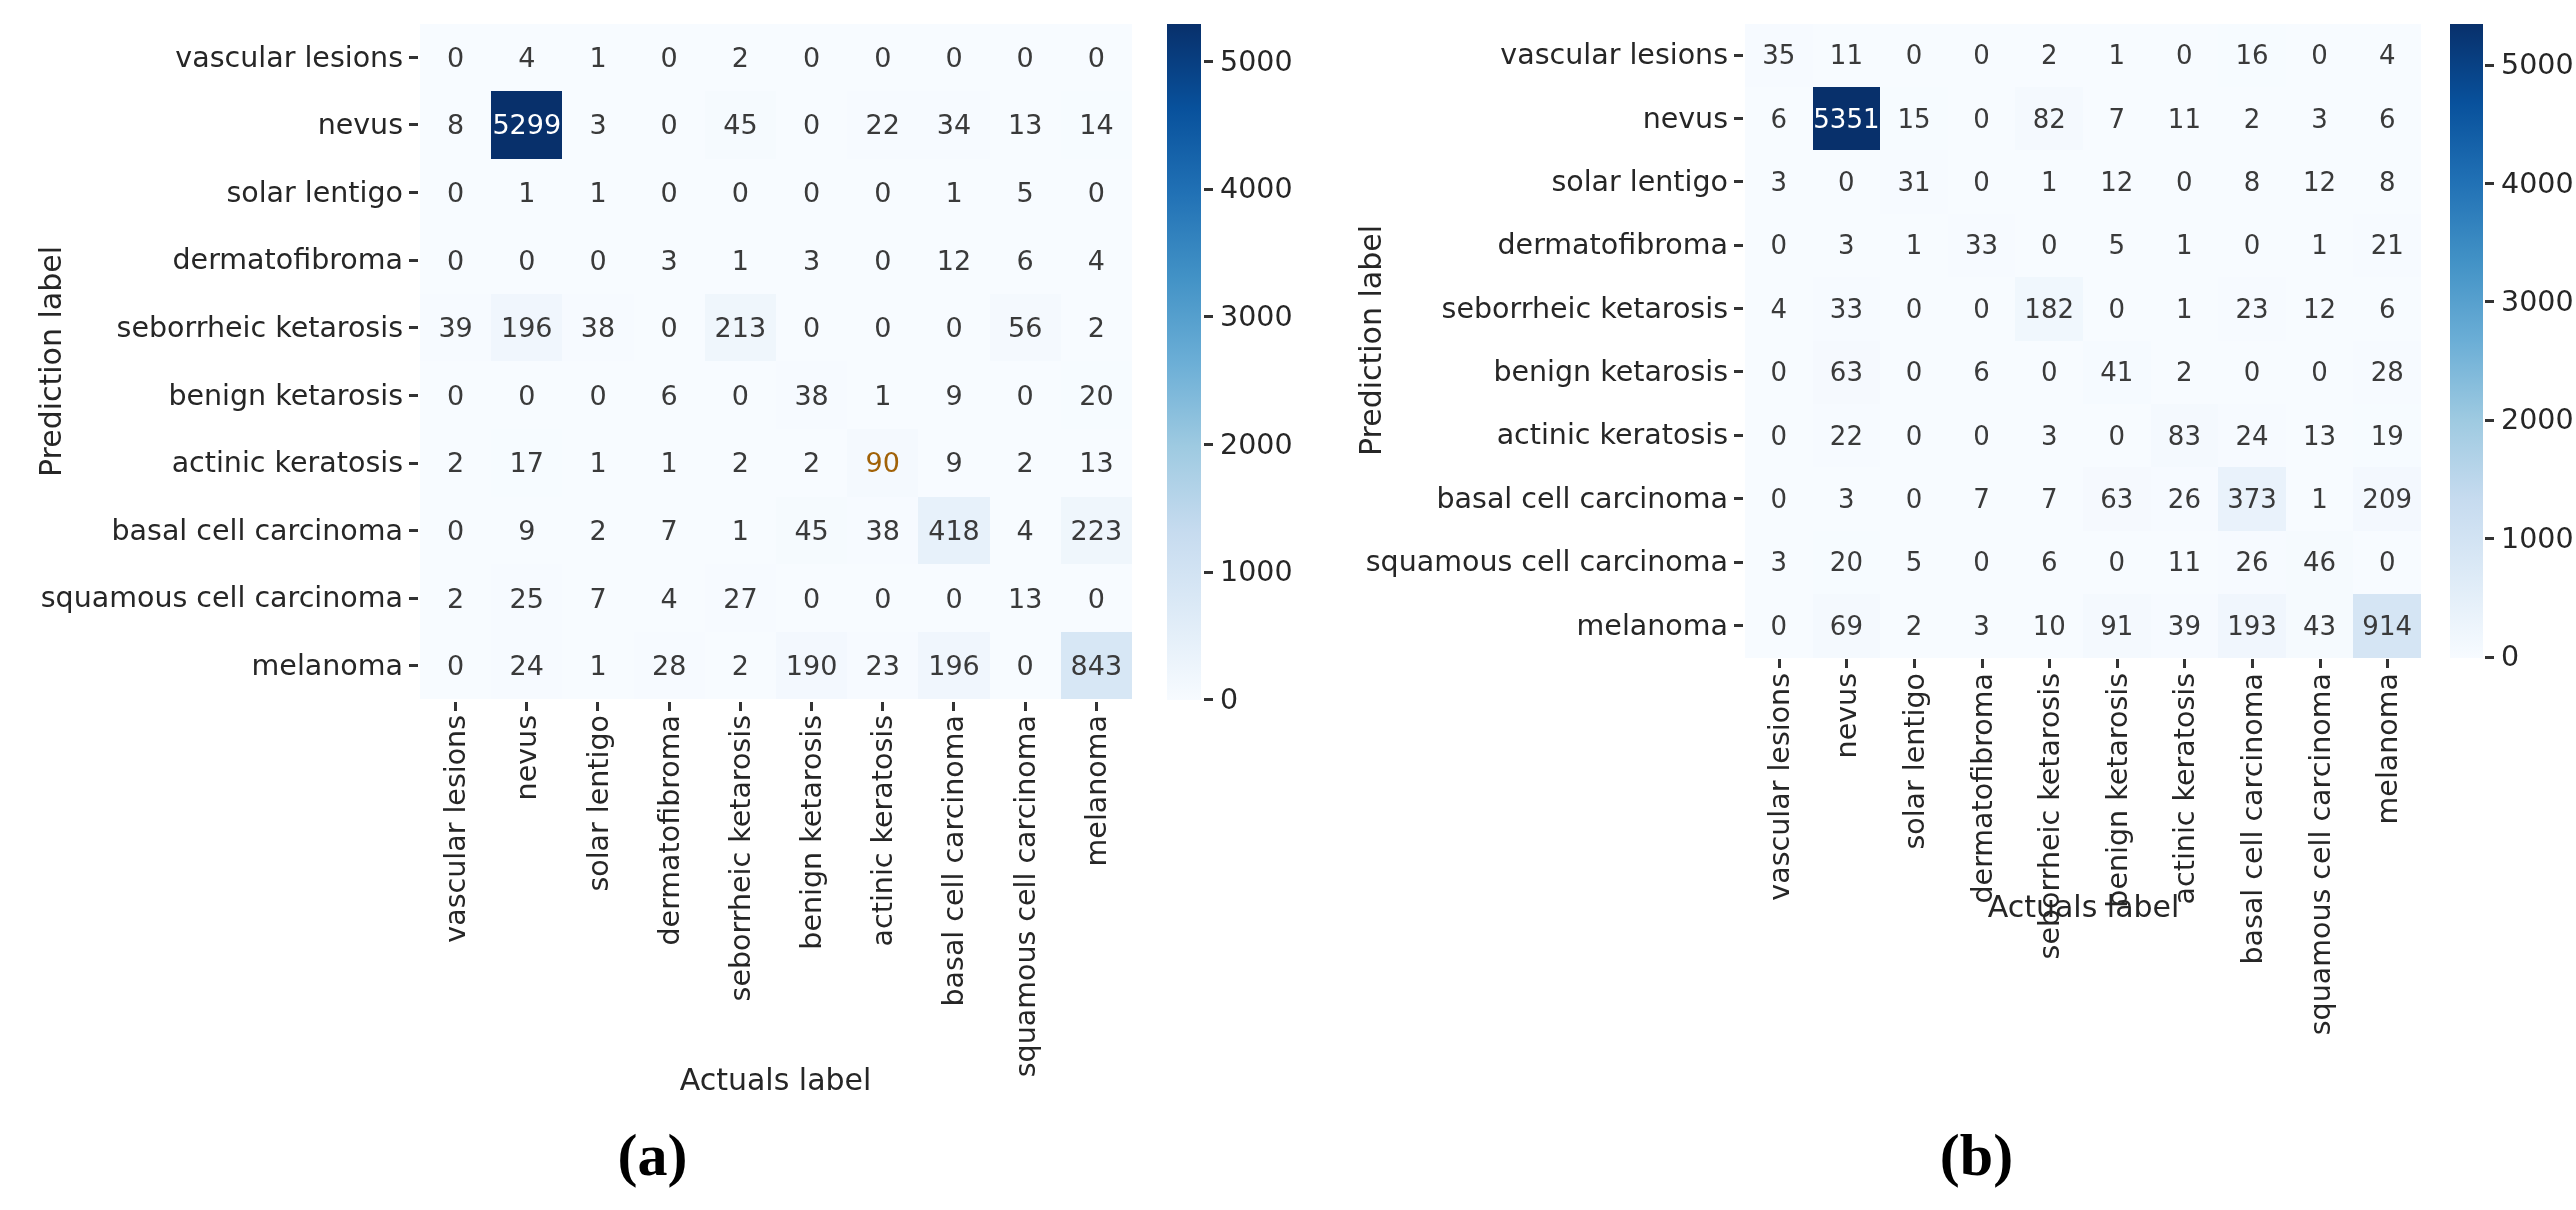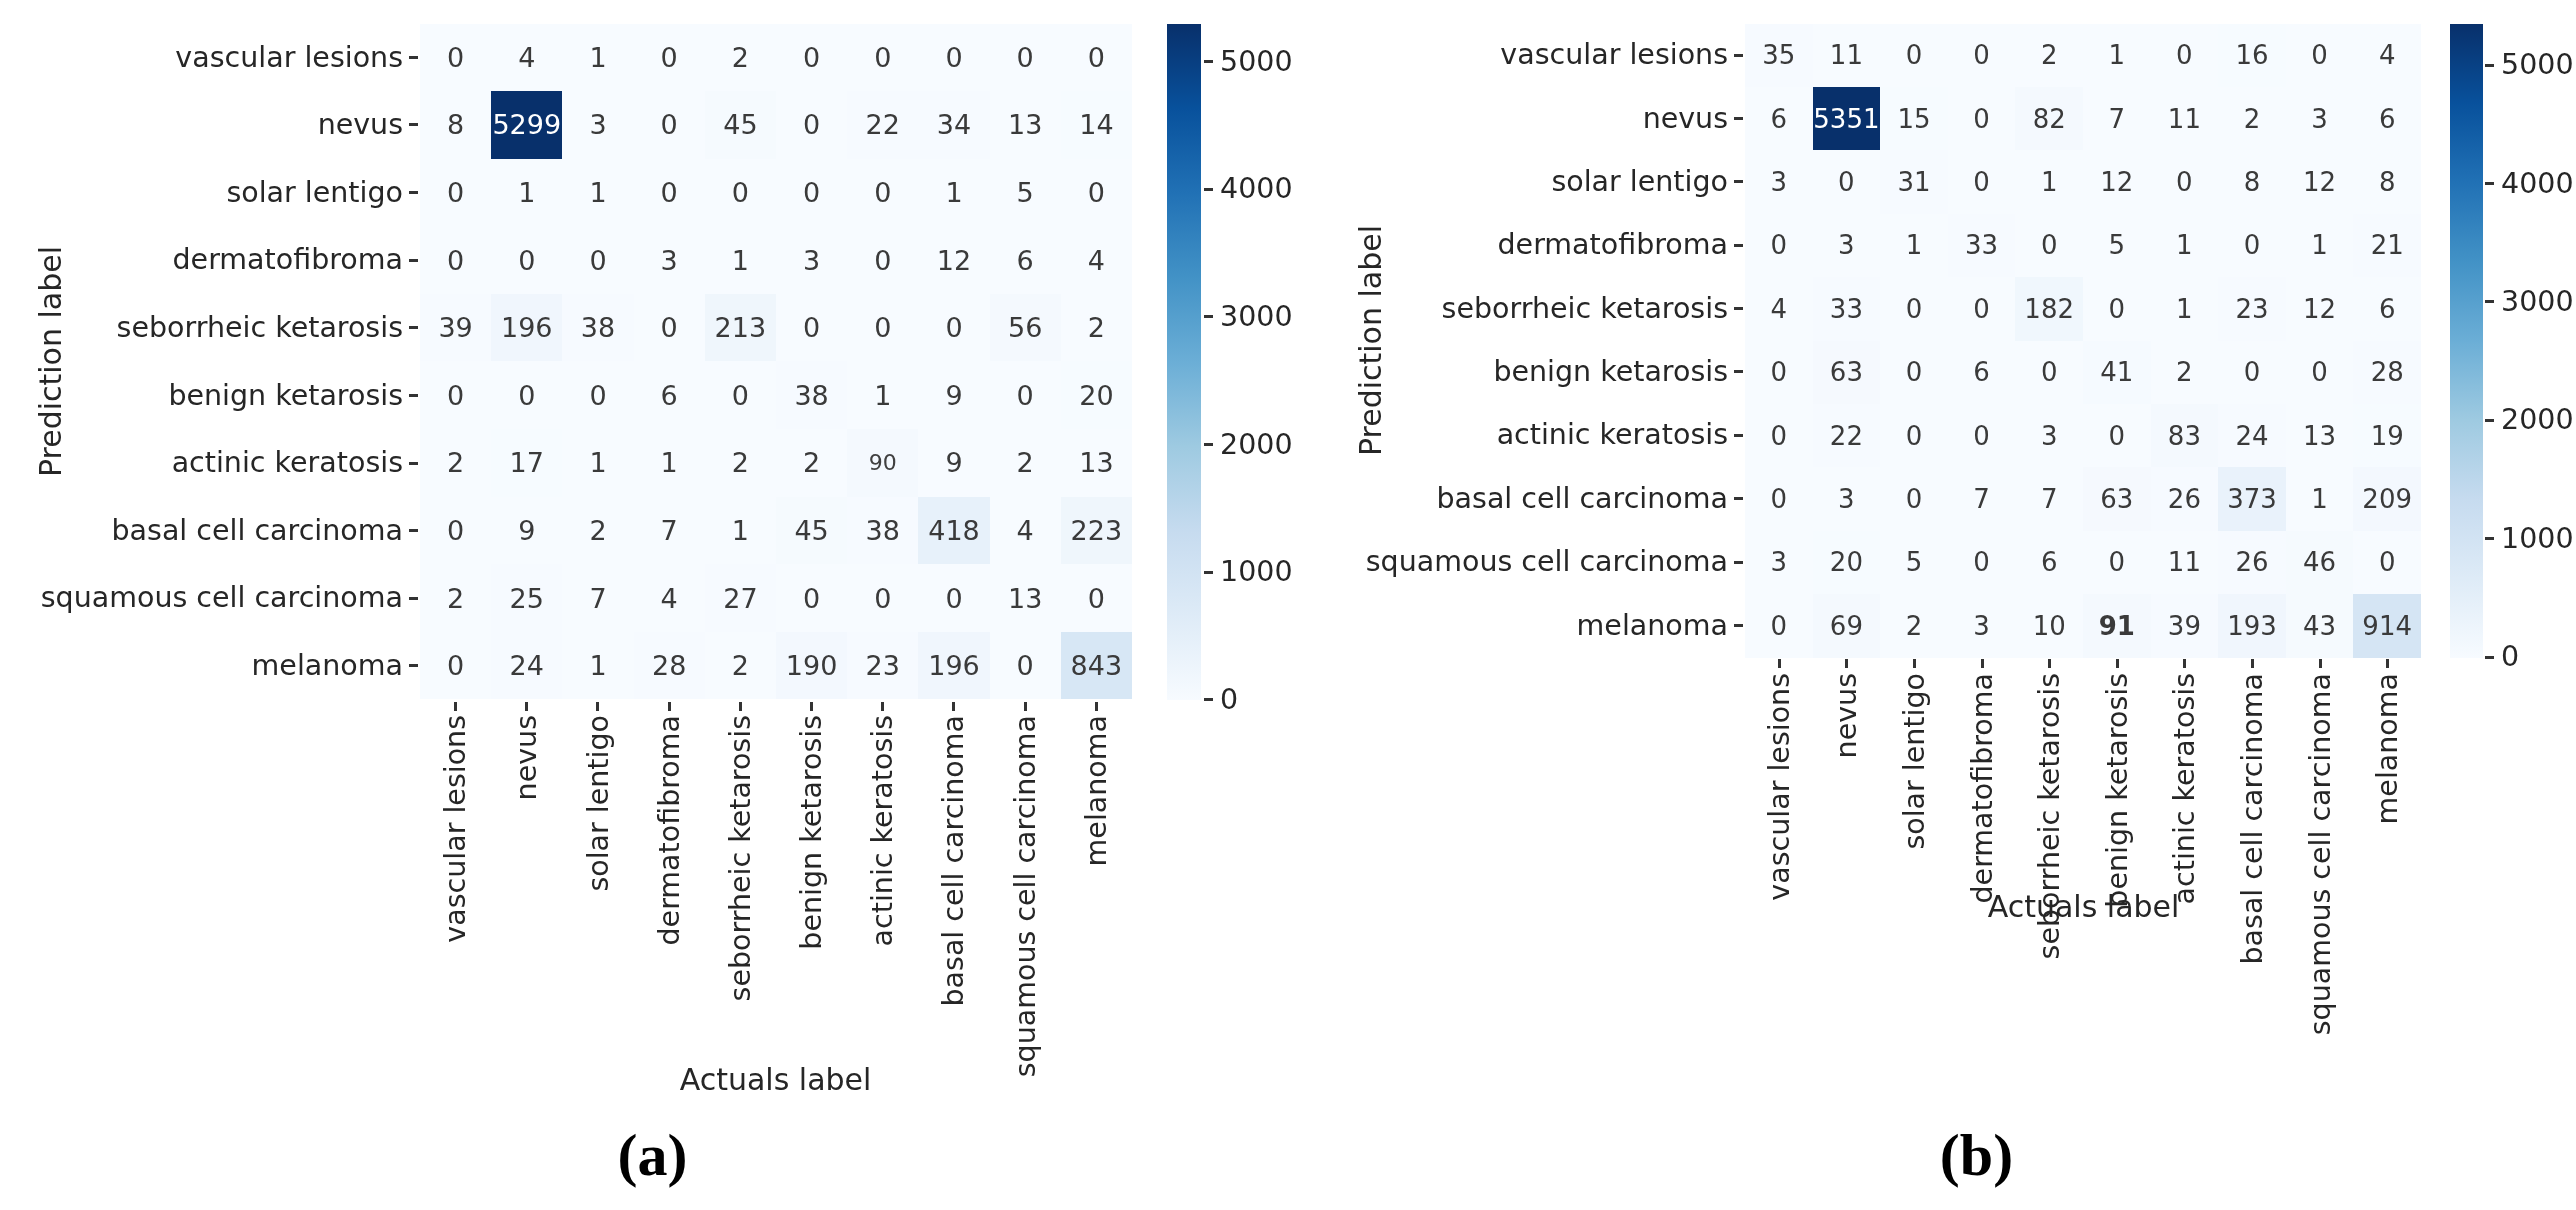--- a/index.html
+++ b/index.html
@@ -148,21 +148,21 @@
         <div class="cell" style="background: rgb(247, 251, 255); color: rgb(58, 58, 58); font-size: 27px;">1</div>
         <div class="cell" style="background: rgb(247, 251, 255); color: rgb(58, 58, 58); font-size: 27px;">9</div>
         <div class="cell" style="background: rgb(247, 251, 255); color: rgb(58, 58, 58); font-size: 27px;">0</div>
         <div class="cell" style="background: rgb(246, 251, 255); color: rgb(58, 58, 58); font-size: 27px;">20</div>
         <div class="cell" style="background: rgb(247, 251, 255); color: rgb(58, 58, 58); font-size: 27px;">2</div>
         <div class="cell" style="background: rgb(246, 251, 255); color: rgb(58, 58, 58); font-size: 27px;">17</div>
         <div class="cell" style="background: rgb(247, 251, 255); color: rgb(58, 58, 58); font-size: 27px;">1</div>
         <div class="cell" style="background: rgb(247, 251, 255); color: rgb(58, 58, 58); font-size: 27px;">1</div>
         <div class="cell" style="background: rgb(247, 251, 255); color: rgb(58, 58, 58); font-size: 27px;">2</div>
         <div class="cell" style="background: rgb(247, 251, 255); color: rgb(58, 58, 58); font-size: 27px;">2</div>
-        <div class="cell" style="background: rgb(244, 249, 254); color: #404040; font-size: 22px;">90</div>
+        <div class="cell" style="background: rgb(244, 249, 254); color: #a16207; font-size: 27px;">90</div>
         <div class="cell" style="background: rgb(247, 251, 255); color: rgb(58, 58, 58); font-size: 27px;">9</div>
         <div class="cell" style="background: rgb(247, 251, 255); color: rgb(58, 58, 58); font-size: 27px;">2</div>
         <div class="cell" style="background: rgb(247, 251, 255); color: rgb(58, 58, 58); font-size: 27px;">13</div>
         <div class="cell" style="background: rgb(247, 251, 255); color: rgb(58, 58, 58); font-size: 27px;">0</div>
         <div class="cell" style="background: rgb(247, 251, 255); color: rgb(58, 58, 58); font-size: 27px;">9</div>
         <div class="cell" style="background: rgb(247, 251, 255); color: rgb(58, 58, 58); font-size: 27px;">2</div>
         <div class="cell" style="background: rgb(247, 251, 255); color: rgb(58, 58, 58); font-size: 27px;">7</div>
         <div class="cell" style="background: rgb(247, 251, 255); color: rgb(58, 58, 58); font-size: 27px;">1</div>
         <div class="cell" style="background: rgb(245, 250, 254); color: rgb(58, 58, 58); font-size: 27px;">45</div>
         <div class="cell" style="background: rgb(246, 250, 255); color: rgb(58, 58, 58); font-size: 27px;">38</div>
@@ -344,21 +344,21 @@
         <div class="cell" style="background: rgb(247, 251, 255); color: rgb(58, 58, 58); font-size: 26px;">0</div>
         <div class="cell" style="background: rgb(247, 251, 255); color: rgb(58, 58, 58); font-size: 26px;">11</div>
         <div class="cell" style="background: rgb(246, 250, 255); color: rgb(58, 58, 58); font-size: 26px;">26</div>
         <div class="cell" style="background: rgb(245, 250, 254); color: rgb(58, 58, 58); font-size: 26px;">46</div>
         <div class="cell" style="background: rgb(247, 251, 255); color: rgb(58, 58, 58); font-size: 26px;">0</div>
         <div class="cell" style="background: rgb(247, 251, 255); color: rgb(58, 58, 58); font-size: 26px;">0</div>
         <div class="cell" style="background: rgb(244, 249, 254); color: rgb(58, 58, 58); font-size: 26px;">69</div>
         <div class="cell" style="background: rgb(247, 251, 255); color: rgb(58, 58, 58); font-size: 26px;">2</div>
         <div class="cell" style="background: rgb(247, 251, 255); color: rgb(58, 58, 58); font-size: 26px;">3</div>
         <div class="cell" style="background: rgb(247, 251, 255); color: rgb(58, 58, 58); font-size: 26px;">10</div>
-        <div class="cell" style="background: rgb(244, 249, 254); color: rgb(58, 58, 58); font-size: 26px; font-weight: bold;">91</div>
+        <div class="cell" style="background: rgb(244, 249, 254); color: rgb(58, 58, 58); font-size: 26px;">91</div>
         <div class="cell" style="background: rgb(246, 250, 255); color: rgb(58, 58, 58); font-size: 26px;">39</div>
         <div class="cell" style="background: rgb(240, 246, 253); color: rgb(58, 58, 58); font-size: 26px;">193</div>
         <div class="cell" style="background: rgb(245, 250, 254); color: rgb(58, 58, 58); font-size: 26px;">43</div>
         <div class="cell" style="background: rgb(213, 229, 244); color: rgb(58, 58, 58); font-size: 26px;">914</div>
       </div>
     <div class="yticks">
         <div class="ylab" style="left: 1230px; width: 498px; top: 37px;">vascular lesions</div>
         <div class="tick-h" style="left: 1734px; width: 9.3px; top: 54px;"></div>
         <div class="ylab" style="left: 1230px; width: 498px; top: 101px;">nevus</div>
         <div class="tick-h" style="left: 1734px; width: 9.3px; top: 117px;"></div>

